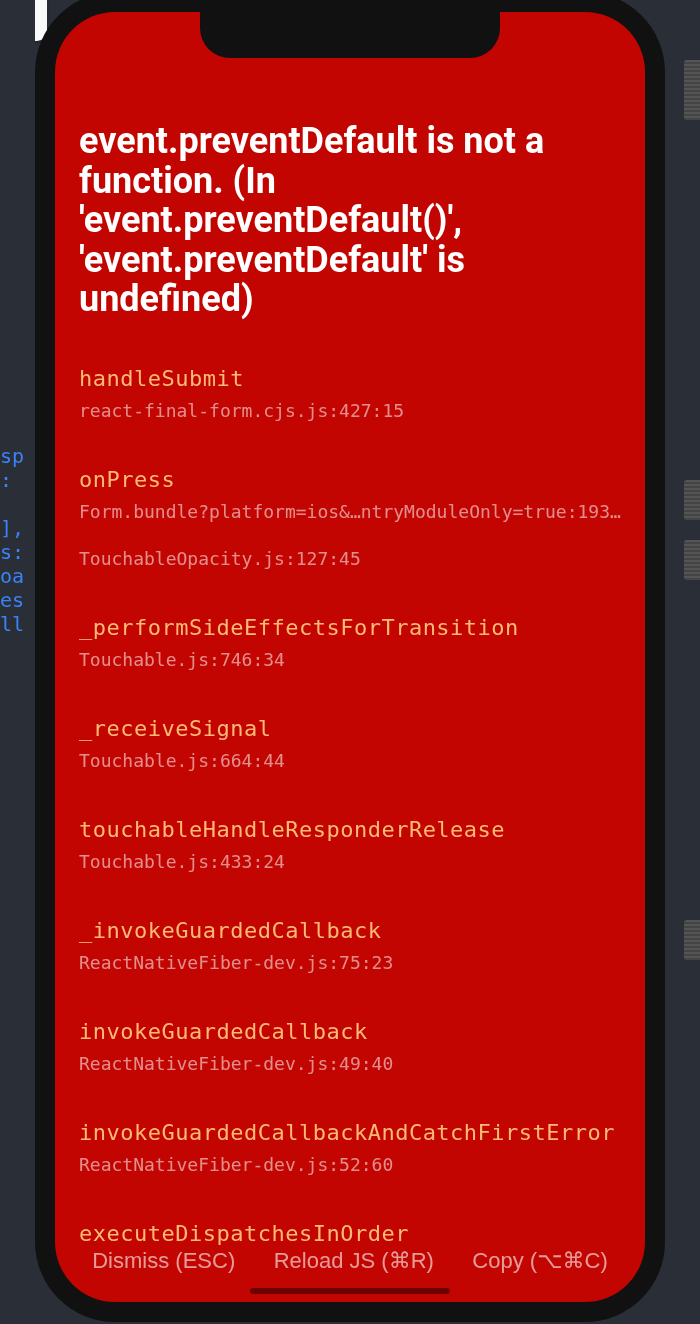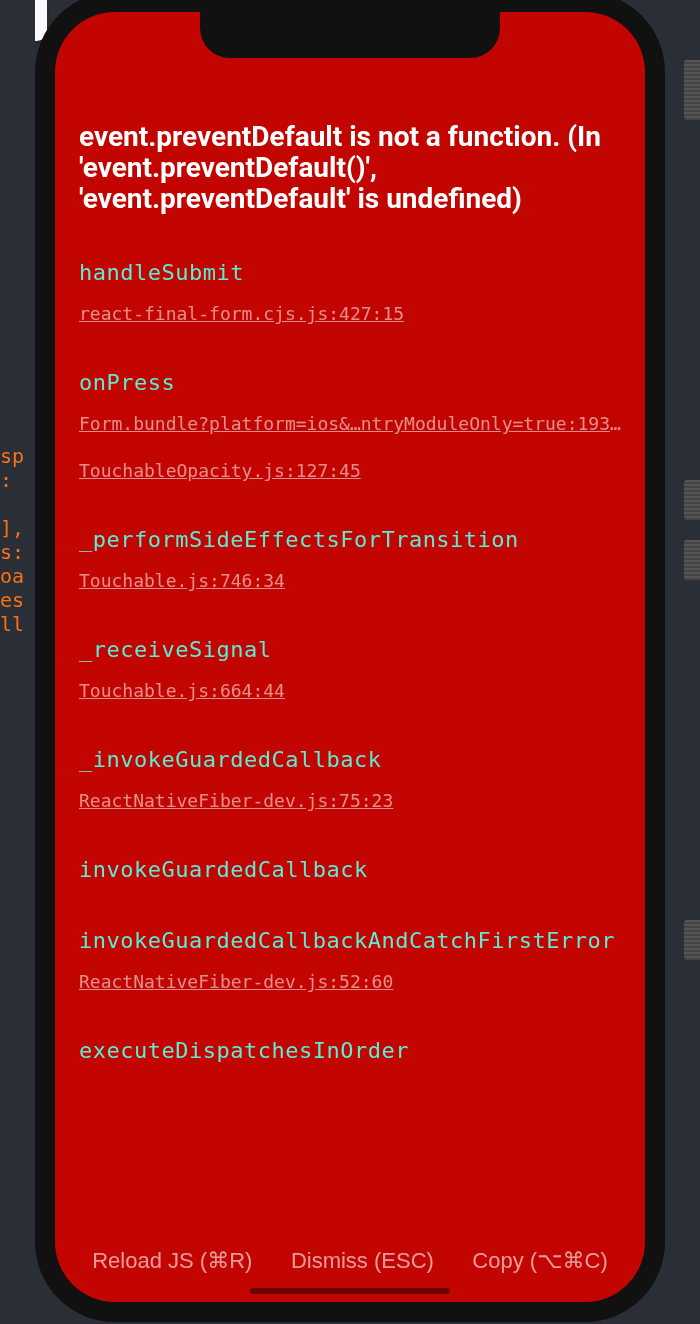--- a/index.html
+++ b/index.html
@@ -11,21 +11,21 @@
     overflow: hidden;
     position: relative;
   }
 
   
   .bg-left {
     position: absolute;
     left: 0; top: 0; bottom: 0;
     width: 35px;
     background: #2a2e36;
-    color: #f97316;
+    color: #3b82f6;
     font-family: Menlo, monospace;
     font-size: 20px;
     padding-top: 420px;
     white-space: pre;
     overflow: hidden;
   }
   .bg-tab {
     position: absolute;
     left: -30px;
     top: 0;
@@ -96,46 +96,45 @@
 
   .error-content {
     position: absolute;
     inset: 0;
     padding: 110px 24px 110px 24px;
     color: #fff;
     overflow: hidden;
   }
 
   .error-title {
-    font-size: 28px;
+    font-size: 36px;
     font-weight: 700;
     line-height: 1.1;
     margin-bottom: 21px;
   }
 
   .stack {
     font-family: Menlo, Monaco, Consolas, monospace;
   }
   .frame {
     margin-bottom: 26px;
   }
   .frame .fn {
     font-size: 22px;
-    color: #5eead4;
+    color: #fdba74;
     letter-spacing: 0.5px;
     margin-top: 46px;
   }
   .frame .loc {
     font-size: 18px;
     color: rgba(255,255,255,0.55);
-    margin-top: 18px;
+    margin-top: 9px;
     white-space: nowrap;
     overflow: hidden;
     text-overflow: ellipsis;
-    text-decoration: underline;
   }
 
   .bottom-bar {
     position: absolute;
     bottom: 28px;
     left: 0; right: 0;
     display: flex;
     justify-content: space-around;
     padding: 0 18px;
   }
@@ -203,39 +202,44 @@
           </div>
           <div class="frame">
             <div class="fn">_performSideEffectsForTransition</div>
             <div class="loc">Touchable.js:746:34</div>
           </div>
           <div class="frame">
             <div class="fn">_receiveSignal</div>
             <div class="loc">Touchable.js:664:44</div>
           </div>
           <div class="frame">
+            <div class="fn">touchableHandleResponderRelease</div>
+            <div class="loc">Touchable.js:433:24</div>
+          </div>
+          <div class="frame">
             <div class="fn">_invokeGuardedCallback</div>
             <div class="loc">ReactNativeFiber-dev.js:75:23</div>
           </div>
           <div class="frame">
             <div class="fn">invokeGuardedCallback</div>
+            <div class="loc">ReactNativeFiber-dev.js:49:40</div>
           </div>
           <div class="frame">
             <div class="fn">invokeGuardedCallbackAndCatchFirstError</div>
             <div class="loc">ReactNativeFiber-dev.js:52:60</div>
           </div>
           <div class="frame">
           </div>
           <div class="frame">
             <div class="fn">executeDispatchesInOrder</div>
           </div>
         </div>
     </div>
 
     <div class="bottom-bar">
+      <button class="btn">Dismiss (ESC)</button>
       <button class="btn">Reload JS (⌘R)</button>
-      <button class="btn">Dismiss (ESC)</button>
       <button class="btn">Copy (⌥⌘C)</button>
     </div>
 
     <div class="home-indicator"></div>
   </div>
 </div>
 
 </body></html>

